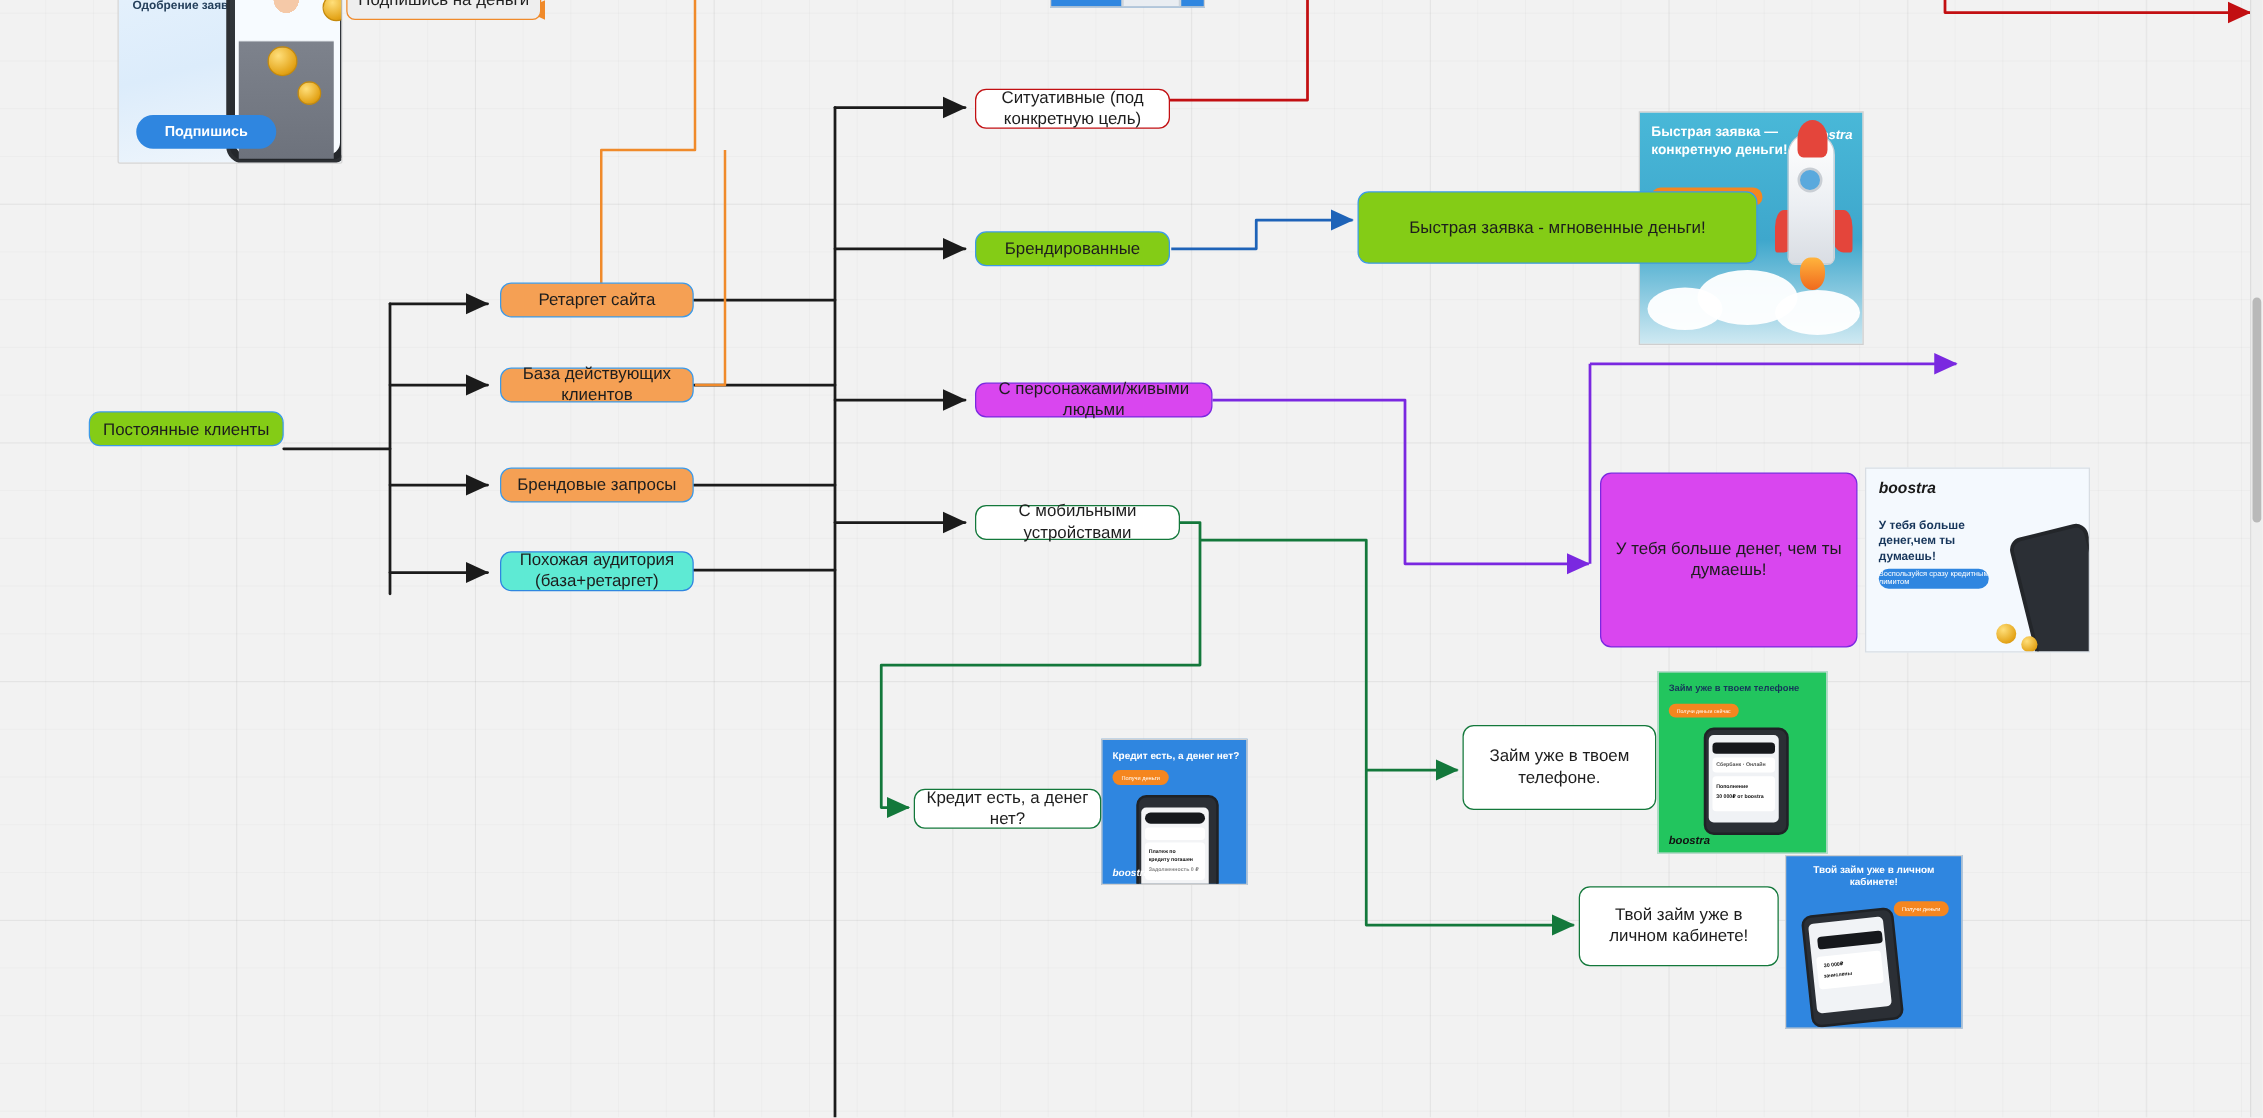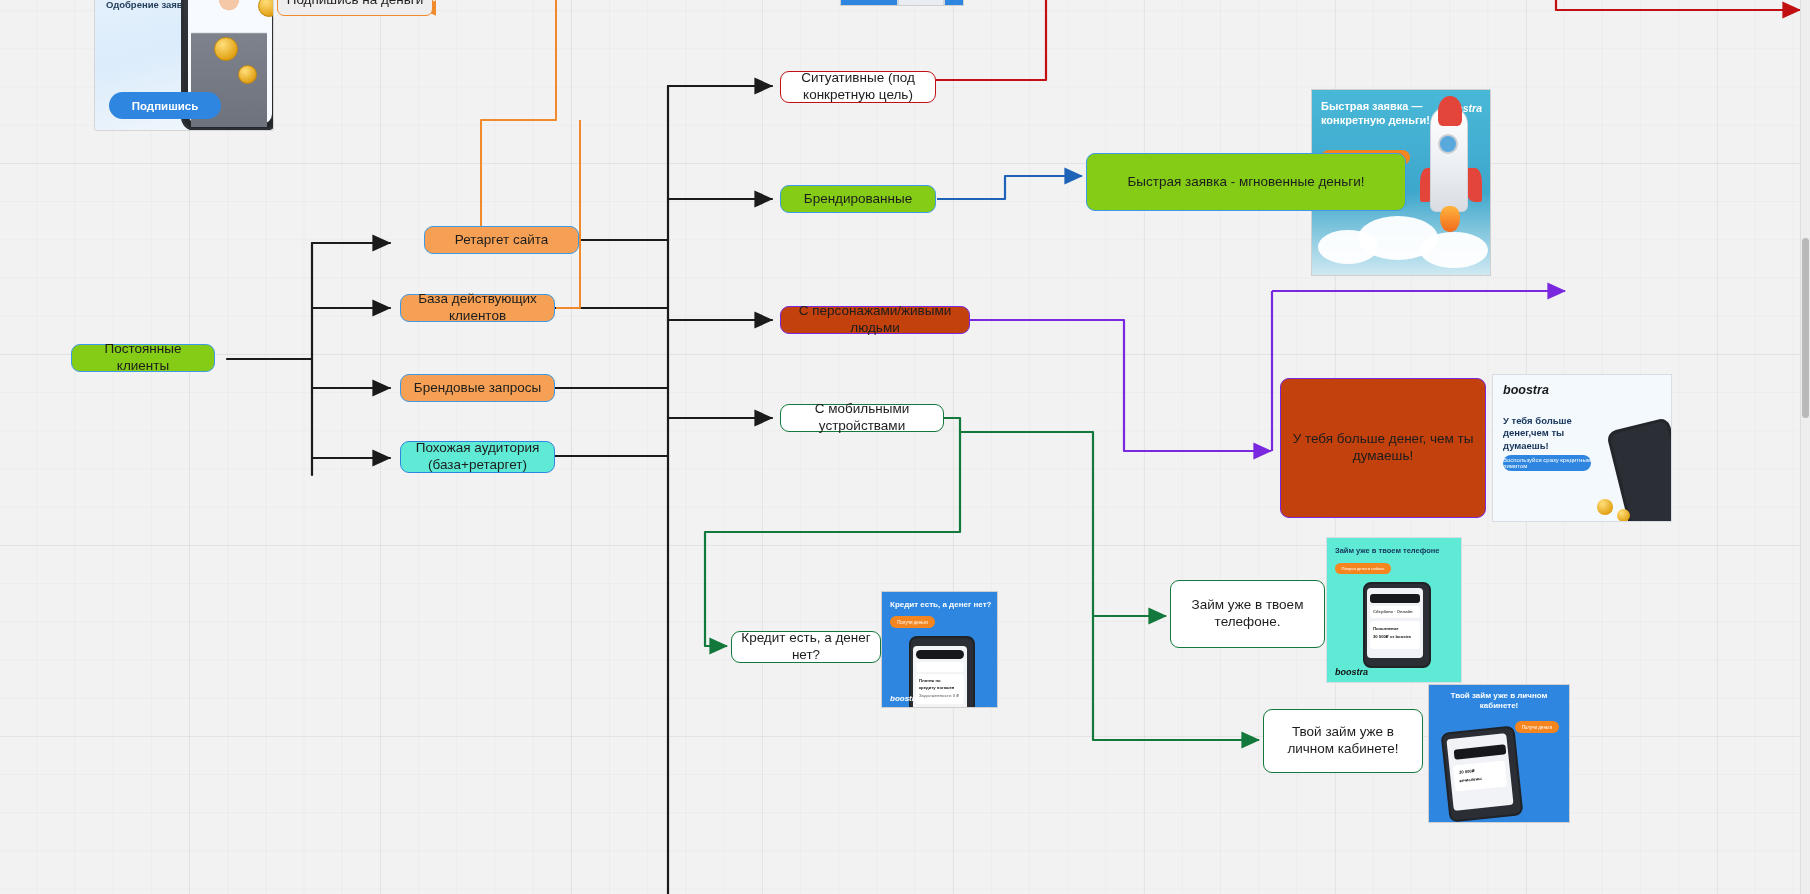--- a/index.html
+++ b/index.html
@@ -26,21 +26,21 @@
   .node{
     position:absolute;box-sizing:border-box;
     display:flex;align-items:center;justify-content:center;text-align:center;
     border-radius:9px;font-size:13.5px;color:#1d1d1d;line-height:1.25;
     padding:3px 8px;background:#ffffff;
   }
   .n-blue-fill{background:#5eead4;border:1.6px solid #2f86e0;}
   .n-orange-fill{background:#f5a054;border:1.6px solid #3d9ae8;}
   .n-white-blue{background:#84cc16;border:1.7px solid #3d9ae8;}
   .n-white-red{background:#ffffff;border:1.7px solid #c20f12;}
-  .n-white-purple{background:#c2410c;border:1.7px solid #7a28e0;}
+  .n-white-purple{background:#d946ef;border:1.7px solid #7a28e0;}
   .n-white-green{background:#ffffff;border:1.7px solid #13783b;}
   .n-grey{background:#eeeeee;border:1.6px solid #f08a2a;border-radius:7px;color:#222;}
 
   
   .card{position:absolute;overflow:hidden;box-sizing:border-box;}
 
   
   #creative-bystro{
     left:94px;top:-64px;width:180px;height:195px;
     background:linear-gradient(165deg,#eaf4fd 0%,#dcecfb 55%,#f4f8fc 100%);
@@ -104,21 +104,21 @@
   #creative-credit .cbtn{position:absolute;left:8px;top:24px;width:45px;height:12px;border-radius:6px;background:#f5861f;color:#fff;font-size:4.5px;display:flex;align-items:center;justify-content:center;}
   #creative-credit .cphone{position:absolute;left:27px;top:44px;width:62px;height:84px;border-radius:8px 8px 0 0;background:#2b2f35;border:2px solid #1f2226;}
   #creative-credit .cscr{position:absolute;left:31px;top:54px;width:54px;height:72px;background:#f3f4f6;border-radius:4px;}
   #creative-credit .cbar{position:absolute;left:34px;top:58px;width:48px;height:9px;border-radius:5px;background:#16181c;}
   #creative-credit .crow{position:absolute;left:34px;width:48px;background:#fff;border-radius:3px;}
   #creative-credit .ctxt{position:absolute;font-size:4.2px;font-weight:bold;color:#111;}
   #creative-credit .cbrand{position:absolute;left:8px;bottom:4px;font-size:8px;font-style:italic;font-weight:bold;color:#fff;}
 
   
   #creative-phone{
-    left:1326px;top:537px;width:136px;height:146px;background:#5eead4;border:1px solid #d8dde3;
+    left:1326px;top:537px;width:136px;height:146px;background:#22c55e;border:1px solid #d8dde3;
   }
   #creative-phone .ftitle{position:absolute;left:8px;top:8px;width:112px;font-size:7.5px;font-weight:bold;color:#16355a;}
   #creative-phone .fbtn{position:absolute;left:8px;top:25px;width:56px;height:11px;border-radius:6px;background:#f5861f;color:#fff;font-size:4.2px;display:flex;align-items:center;justify-content:center;}
   #creative-phone .fphone{position:absolute;left:36px;top:44px;width:64px;height:82px;border-radius:8px;background:#2b2f35;border:2px solid #1f2226;}
   #creative-phone .fscr{position:absolute;left:40px;top:50px;width:56px;height:70px;background:#f0f2f5;border-radius:4px;}
   #creative-phone .frow{position:absolute;left:43px;width:50px;background:#fff;border-radius:3px;}
   #creative-phone .ftxt{position:absolute;font-size:4.2px;font-weight:bold;color:#111;}
   #creative-phone .fbrand{position:absolute;left:8px;bottom:5px;font-size:9px;font-style:italic;font-weight:bold;color:#111;}
 
   
@@ -298,25 +298,25 @@
   <div class="brow" style="top:62px;height:10px;background:#16181c;"></div>
   <div class="brow" style="top:78px;height:26px;"></div>
   <div class="btxt" style="left:30px;top:84px;">30 000₽</div>
   <div class="btxt" style="left:30px;top:92px;">зачислены</div>
 </div>
 
 <div class="node n-grey" id="sticky-top" style="left:277px;top:-16px;width:156px;height:32px;">
   <span>Подпишись на деньги</span>
 </div>
 
-<div class="node n-white-blue" style="left:71px;top:344px;width:144px;height:28px;">
+<div class="node n-white-blue" style="left:71px;top:329px;width:156px;height:28px;align-items:flex-end;">
   <span>Постоянные клиенты</span>
 </div>
 
-<div class="node n-orange-fill" style="left:400px;top:226px;width:155px;height:28px;margin-left:24px;">
+<div class="node n-orange-fill" style="left:400px;top:226px;width:155px;height:28px;">
   <span>Ретаргет сайта</span>
 </div>
 
 <div class="node n-orange-fill" style="left:400px;top:294px;width:155px;height:28px;">
   <span>База действующих клиентов</span>
 </div>
 
 <div class="node n-orange-fill" style="left:400px;top:374px;width:155px;height:28px;">
   <span>Брендовые запросы</span>
 </div>

